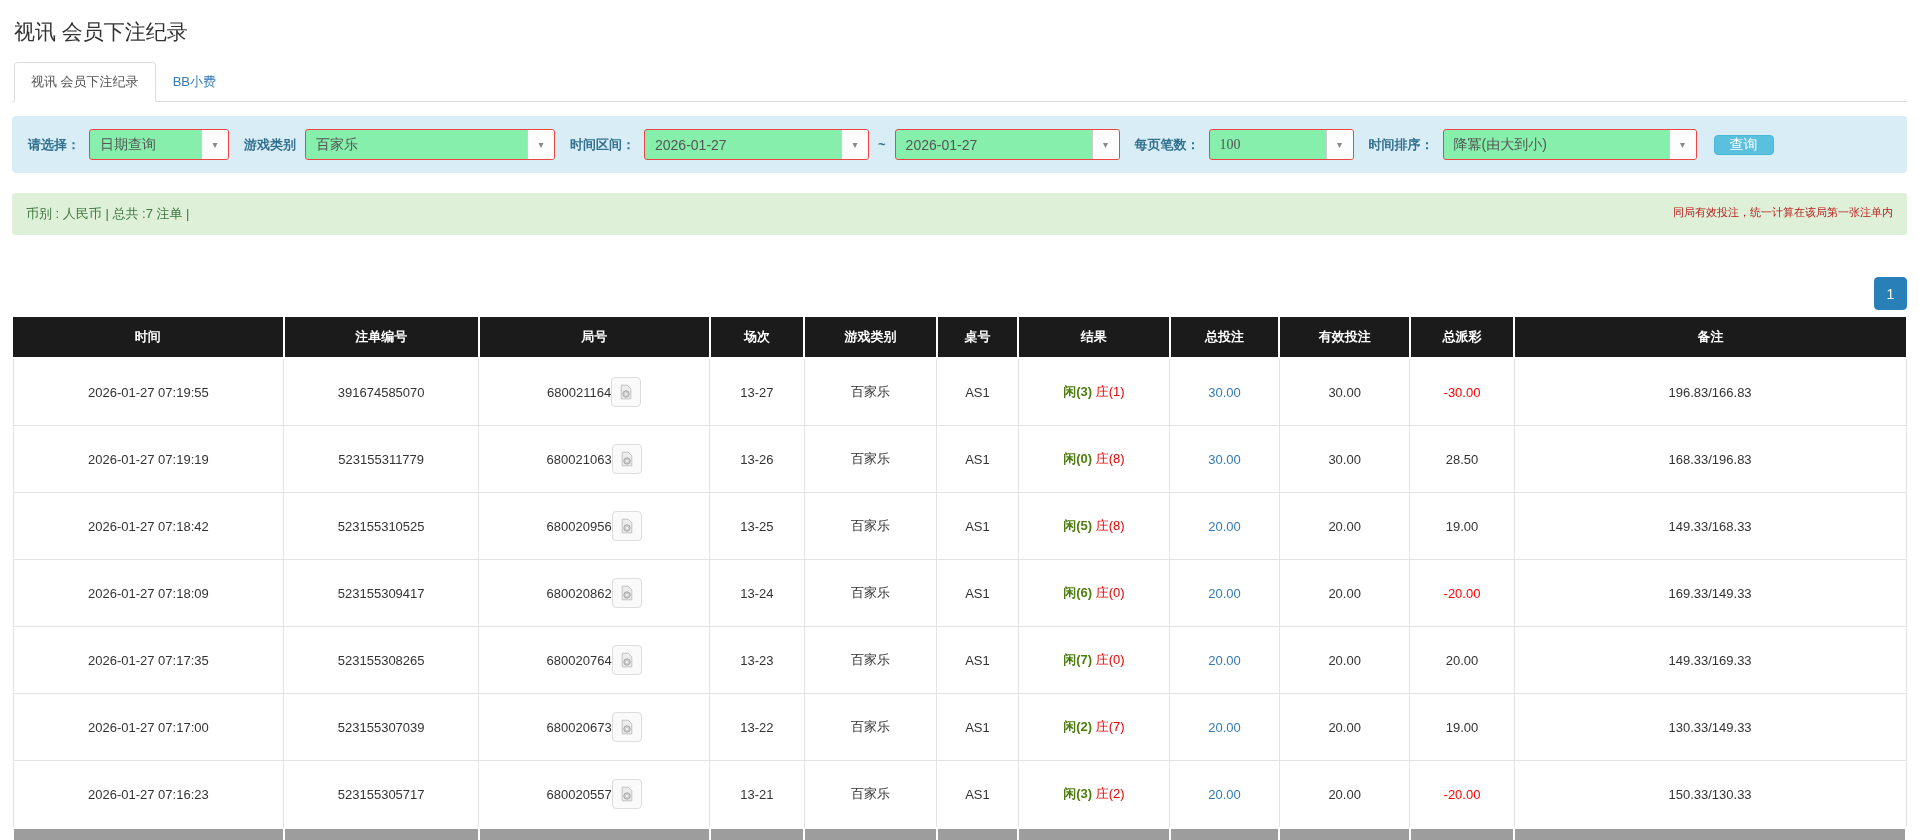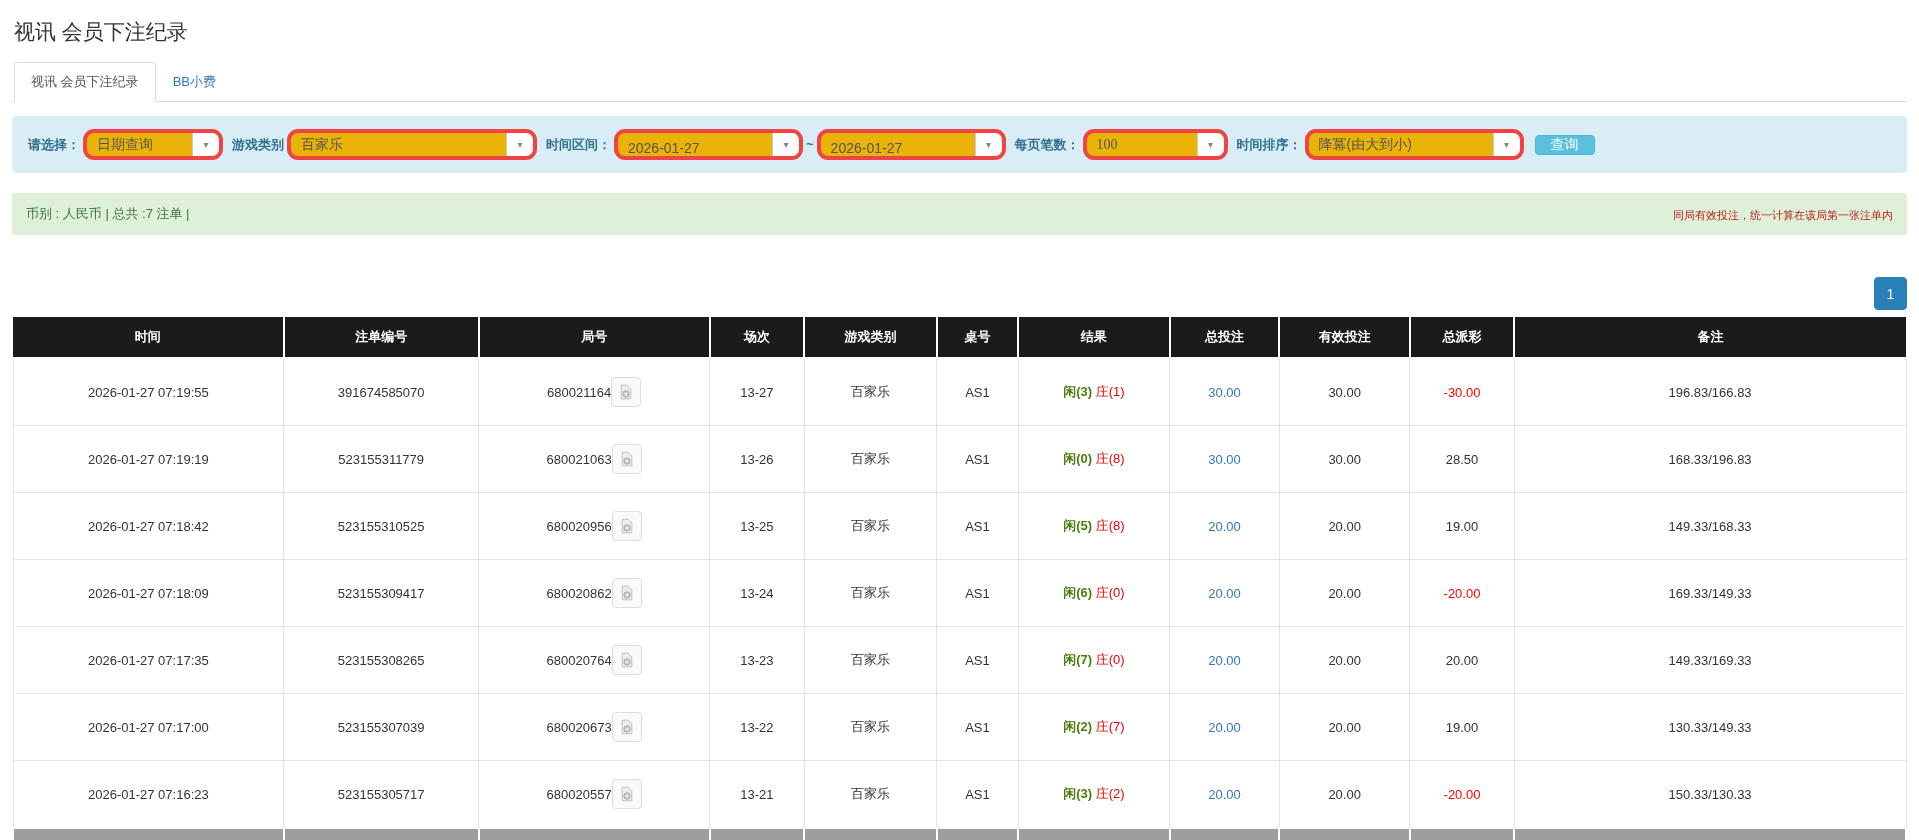--- a/index.html
+++ b/index.html
@@ -9,31 +9,31 @@
 
   .page-title { font-size:21px; font-weight:400; color:#333; margin:8px 0 16px 2px; }
 
   
   .tabs { border-bottom:1px solid #ddd; display:flex; align-items:flex-end; padding-left:2px; }
   .tab { font-size:13px; padding:10px 16px; cursor:pointer; margin-bottom:-1px; }
   .tab.active { background:#fff; border:1px solid #ddd; border-bottom:1px solid #fff; border-radius:4px 4px 0 0; color:#555; }
   .tab.inactive { color:#337ab7; border:1px solid transparent; }
 
   
-  .filter-bar { margin-top:14px; background:#d9edf7; border-radius:4px; padding:13px 10px; display:flex; align-items:center; gap:3px; }
+  .filter-bar { margin-top:14px; background:#d9edf7; border-radius:4px; padding:13px 10px; display:flex; align-items:center; gap:9px; }
   .f-label { color:#31708f; font-size:13px; font-weight:bold; white-space:nowrap; margin-left:6px; }
-  .sel { background:#eab308; border:4px solid #ef4444; border-radius:11px; height:31px; display:flex; align-items:center; overflow:hidden; }
+  .sel { background:#86efac; border:1px solid #ef4444; border-radius:3px; height:31px; display:flex; align-items:center; overflow:hidden; }
   .sel-text { font-size:14px; color:#555; padding:0 10px; flex:1; white-space:nowrap; }
   .sel-caret { width:27px; align-self:stretch; border-left:1px solid #ccc; display:flex; align-items:center; justify-content:center; color:#888; font-size:10px; background:#fdfdfd; }
-  .w-select { width:140px; } .w-game { width:250px; } .w-date { width:189px;align-items:flex-end; } .w-size { width:145px;font-family:Liberation Serif, serif; } .w-sort { width:219px; }
+  .w-select { width:140px; } .w-game { width:250px; } .w-date { width:225px; } .w-size { width:145px;font-family:Liberation Serif, serif; } .w-sort { width:254px; }
   .tilde { color:#31708f; font-size:13px; font-weight:bold; }
   .btn-search { background:#5bc0de; border:1px solid #46b8da; color:#fff; font-size:14px; border-radius:4px; height:20px; padding:0 15px; margin-left:8px; cursor:pointer; }
 
   
-  .summary-bar { margin-top:20px; background:#dff0d8; border-radius:3px; padding:12px 14px; display:flex; justify-content:space-between; align-items:flex-end; }
+  .summary-bar { margin-top:20px; background:#dff0d8; border-radius:3px; padding:12px 14px; display:flex; justify-content:space-between; align-items:flex-start; }
   .summary-left { color:#3c763d; font-size:13px; }
   .summary-right { color:#b91c1c; font-size:11px; }
 
   
   .pag-row { display:flex; justify-content:flex-end; }
   .pag-top { margin-top:42px; margin-bottom:7px; }
   .page-btn { width:33px; height:33px; background:#2980b9; border:1px solid #2980b9; color:#fff; font-size:14px; border-radius:4px; cursor:pointer; display:flex; align-items:center; justify-content:center; }
 
   
   table { width:100%; border-collapse:collapse; table-layout:fixed; }

